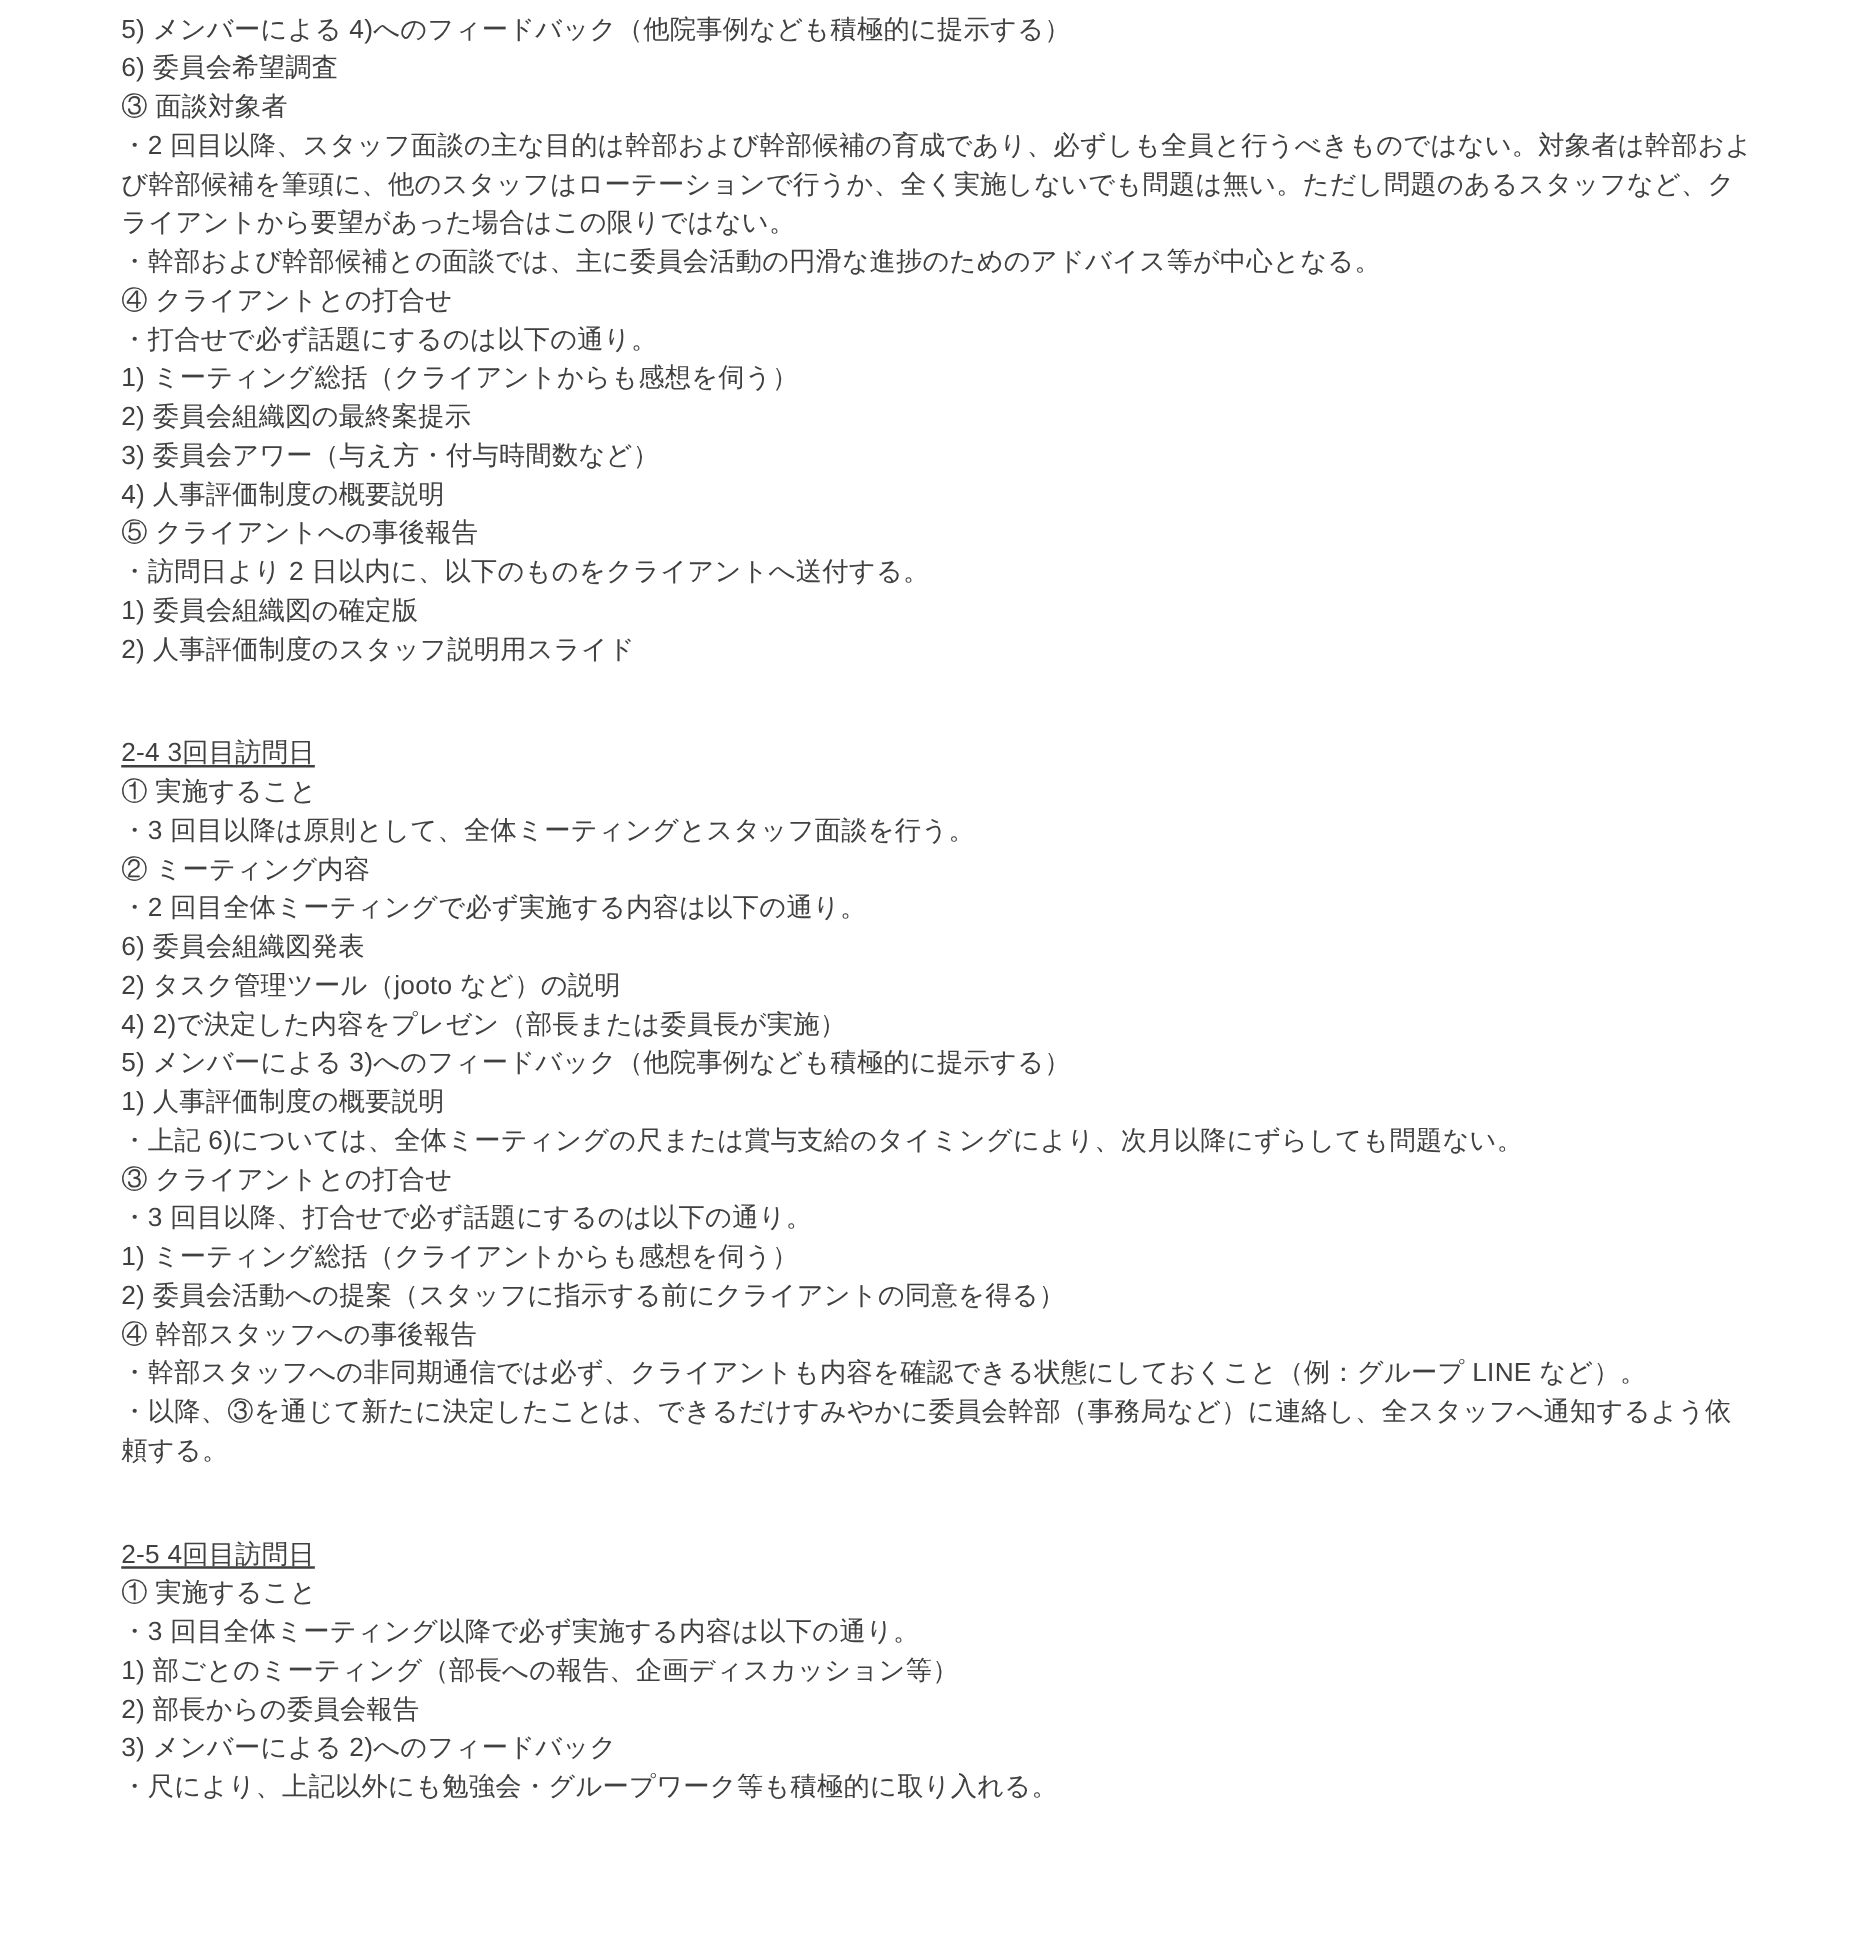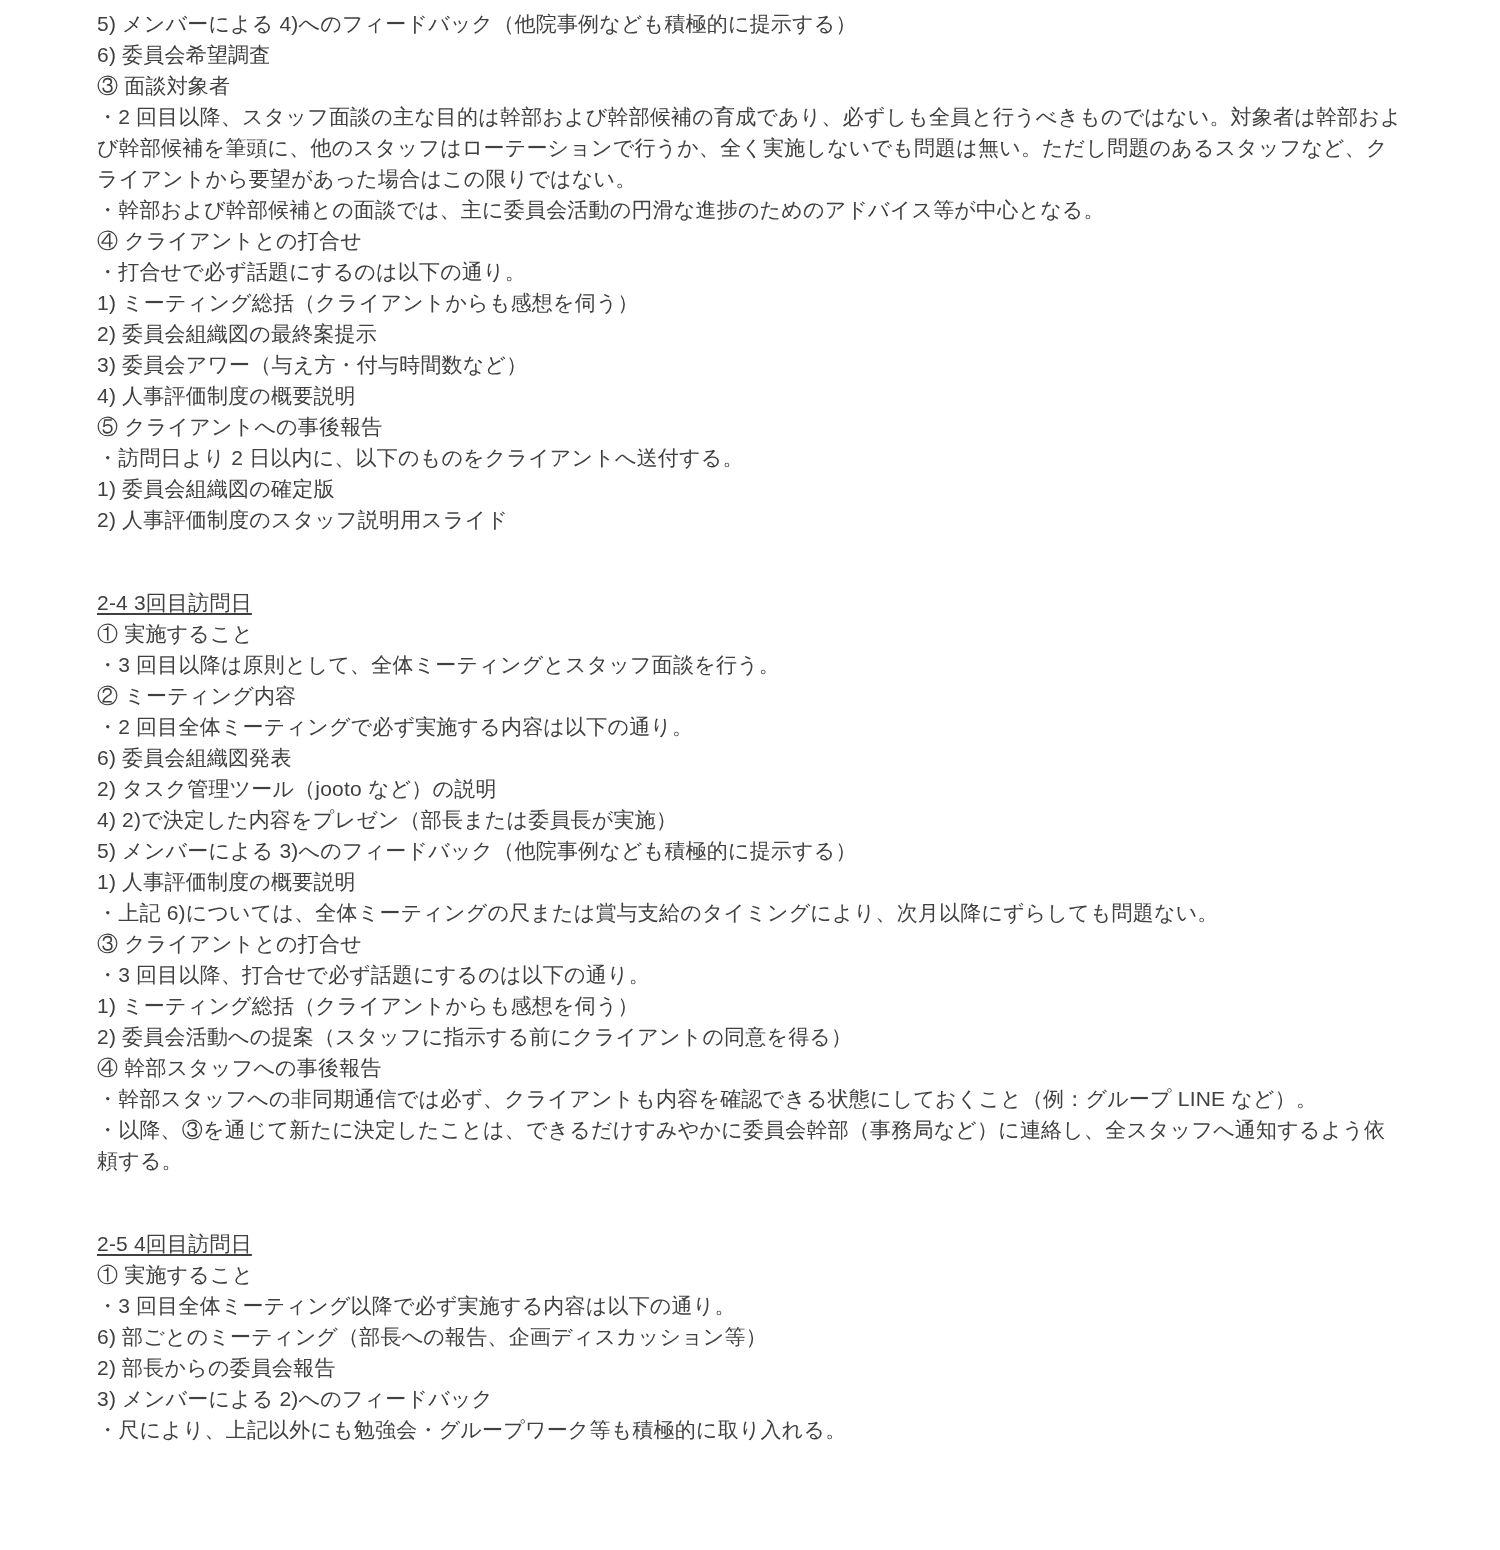--- a/index.html
+++ b/index.html
@@ -83,18 +83,18 @@
       <p class="paragraph">・3 回目以降、打合せで必ず話題にするのは以下の通り。</p>
       <p class="paragraph">1) ミーティング総括（クライアントからも感想を伺う）</p>
       <p class="paragraph">2) 委員会活動への提案（スタッフに指示する前にクライアントの同意を得る）</p>
       <p class="paragraph">④ 幹部スタッフへの事後報告</p>
       <p class="paragraph">・幹部スタッフへの非同期通信では必ず、クライアントも内容を確認できる状態にしておくこと（例：グループ LINE など）。</p>
       <p class="paragraph">・以降、③を通じて新たに決定したことは、できるだけすみやかに委員会幹部（事務局など）に連絡し、全スタッフへ通知するよう依頼する。</p>
       <p class="paragraph blank">&nbsp;</p>
       <p class="paragraph heading">2-5 4回目訪問日</p>
       <p class="paragraph">① 実施すること</p>
       <p class="paragraph">・3 回目全体ミーティング以降で必ず実施する内容は以下の通り。</p>
-      <p class="paragraph">6) 部ごとのミーティング（部長への報告、企画ディスカッション等）</p>
+      <p class="paragraph">1) 部ごとのミーティング（部長への報告、企画ディスカッション等）</p>
       <p class="paragraph">2) 部長からの委員会報告</p>
       <p class="paragraph">3) メンバーによる 2)へのフィードバック</p>
       <p class="paragraph">・尺により、上記以外にも勉強会・グループワーク等も積極的に取り入れる。</p>
     </div>
 </div>
 
 </body></html>

